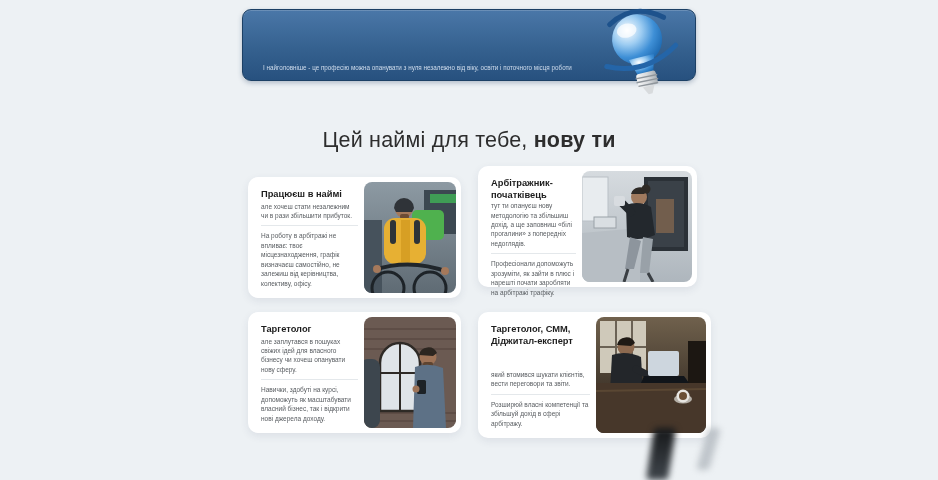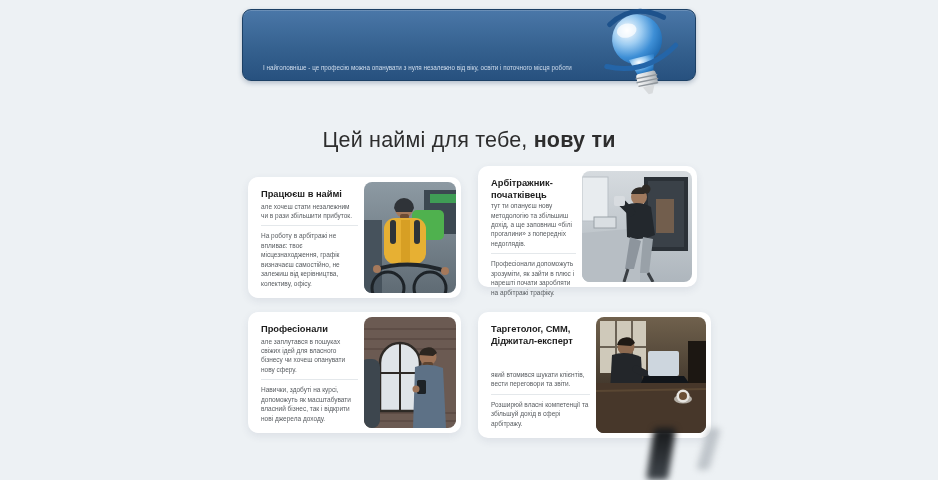--- a/index.html
+++ b/index.html
@@ -148,21 +148,21 @@
         <rect x="32" y="25" width="11" height="10" rx="2" fill="#d8dce0"></rect>
         <path d="M48 66 L43 98 L52 98 L59 70 Z" fill="#8d959d"></path>
         <path d="M61 66 L58 102 L67 102 L71 68 Z" fill="#99a1a8"></path>
         <path d="M46 98 L42 111 M66 102 L71 111" stroke="#3a3f44" stroke-width="3"></path>
       </svg>
     </div>
   </div>
 
   <div class="card card3">
     <div class="card-text">
-      <div class="card-title">Професіонали</div>
+      <div class="card-title">Таргетолог</div>
       <p class="card-p">але заплутався в пошуках свіжих ідей для власного бізнесу чи хочеш опанувати нову сферу.</p>
       <hr class="card-divider">
       <p class="card-p">Навички, здобуті на курсі, допоможуть як масштабувати власний бізнес, так і відкрити нові джерела доходу.</p>
     </div>
     <div class="card-photo photo-sm">
       <svg viewBox="0 0 92 111" preserveAspectRatio="none">
         <rect width="92" height="111" fill="#6b5a52"></rect>
         <g stroke="#5a4a43" stroke-width="1.5">
           <line x1="0" y1="12" x2="92" y2="12"></line>
             <line x1="0" y1="22" x2="92" y2="22"></line>

